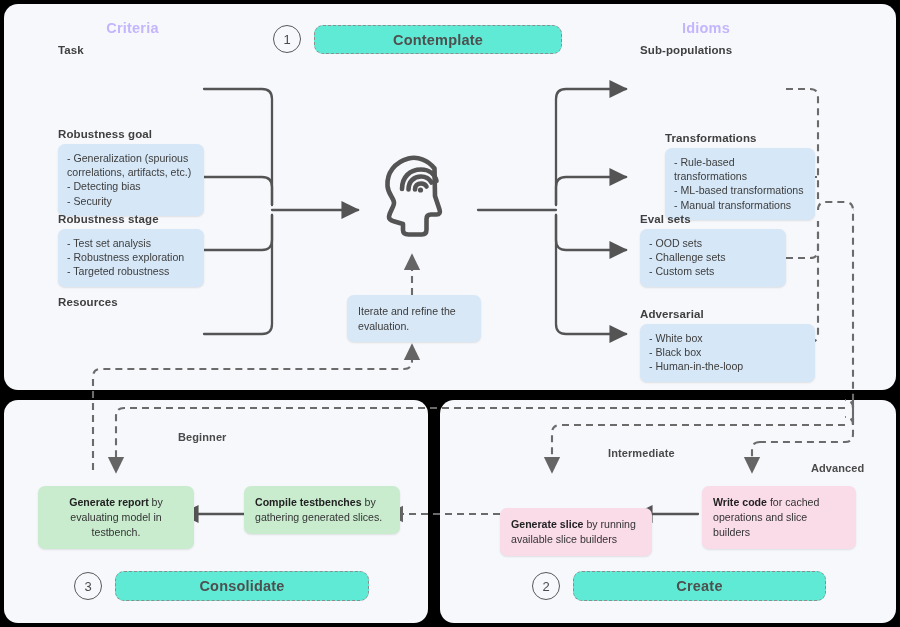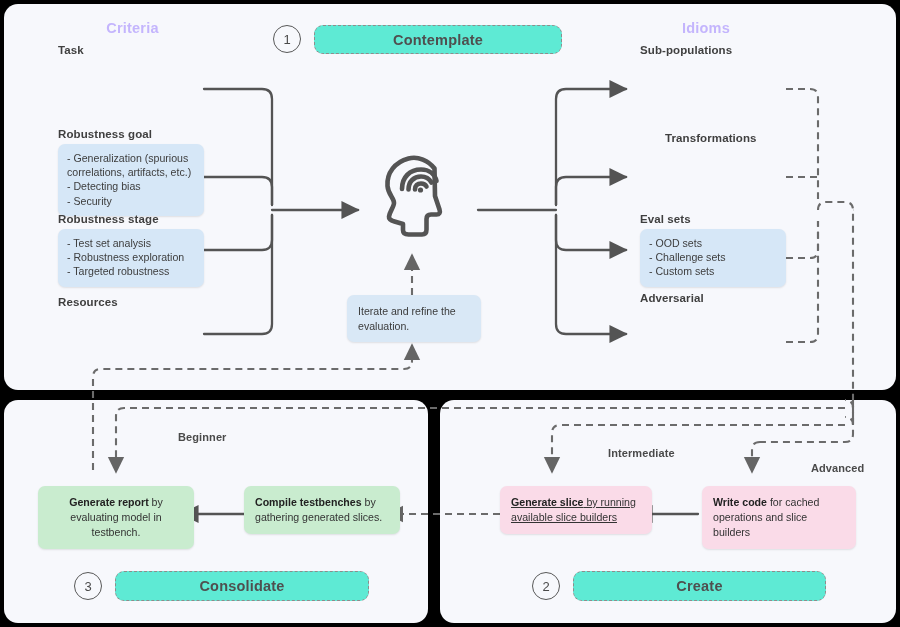--- a/index.html
+++ b/index.html
@@ -144,35 +144,49 @@
 <div class="grp" style="left:58px;top:296px;width:146px;">
   <div class="grp-label">Resources</div>
 </div>
 
 <div class="grp" style="left:640px;top:44px;width:146px;">
   <div class="grp-label">Sub-populations</div>
 </div>
 
 <div class="grp" style="left:640px;top:132px;width:150px;margin-left:25px;">
   <div class="grp-label">Transformations</div>
+  <div class="box">
+    <ul>
+      <li>- Rule-based transformations</li>
+      <li>- ML-based transformations</li>
+      <li>- Manual transformations</li>
+    </ul>
+  </div>
 </div>
 
 <div class="grp" style="left:640px;top:213px;width:146px;">
   <div class="grp-label">Eval sets</div>
   <div class="box">
     <ul>
       <li>- OOD sets</li>
       <li>- Challenge sets</li>
       <li>- Custom sets</li>
     </ul>
   </div>
 </div>
 
-<div class="grp" style="left:640px;top:292px;width:175px;">
+<div class="grp" style="left:640px;top:308px;width:175px;">
   <div class="grp-label">Adversarial</div>
+  <div class="box">
+    <ul>
+      <li>- White box</li>
+      <li>- Black box</li>
+      <li>- Human-in-the-loop</li>
+    </ul>
+  </div>
 </div>
 
 <div class="head-icon">
   <svg viewBox="0 0 92 92" width="92" height="92" fill="none" stroke="#545454" stroke-width="4.6" stroke-linecap="round" stroke-linejoin="round">
     <path d="M64.5,22.5 C58.5,14.5 48,10 38.5,12.5 C25,16 16.5,27 17.5,40 C18.2,48.5 24,52 24,57 C24,60.5 19.5,66 19,70.5 C18.7,73.2 21,74.5 24.5,75.5 L33,78 L33,84 C33,87 35,88.5 38.5,88.5 L52,88.5 C55,88.5 56.5,86.5 56.5,83.5 L56.5,73 C56.5,70 58,68.5 61,68.5 L66.5,68.5 C69.5,68.5 70.5,66.5 69.5,63.5 L65,50 L64.5,22.5 Z"></path>
     <path d="M32,43 C32,31 40,23.5 51,23.5 C59.5,23.5 65,28.5 66.5,35"></path>
     <path d="M38.5,43.5 C38.5,35.5 44,30.5 51,30.5 C56,30.5 59.5,33 61.5,36.5"></path>
     <path d="M45,43.5 C45,39.5 47.5,37.5 51,37.5 C53.5,37.5 55.5,38.7 56.5,40.5"></path>
     <circle cx="50.5" cy="44" r="2.6" fill="#545454" stroke="none"></circle>
   </svg>
@@ -185,21 +199,21 @@
 <div class="edge-label" style="left:766px;top:462px;">Advanced</div>
 
 <div class="stagebox green" style="left:38px;top:486px;width:134px;text-align:center;">
   <b>Generate report</b><span> by evaluating model in testbench.</span>
 </div>
 
 <div class="stagebox green" style="left:244px;top:486px;width:134px;">
   <b>Compile testbenches</b><span> by gathering generated slices.</span>
 </div>
 
-<div class="stagebox pink" style="left:500px;top:486px;width:130px;text-decoration:underline;">
+<div class="stagebox pink" style="left:500px;top:508px;width:130px;">
   <b>Generate slice</b><span> by running available slice builders</span>
 </div>
 
 <div class="stagebox pink" style="left:702px;top:486px;width:132px;">
   <b>Write code</b><span> for cached operations and slice builders</span>
 </div>
 
 <div class="stepnum" style="left:74px;top:572px;">3</div>
 <div class="steppill" style="left:115px;top:571px;width:252px;height:28px;">Consolidate</div>
 

